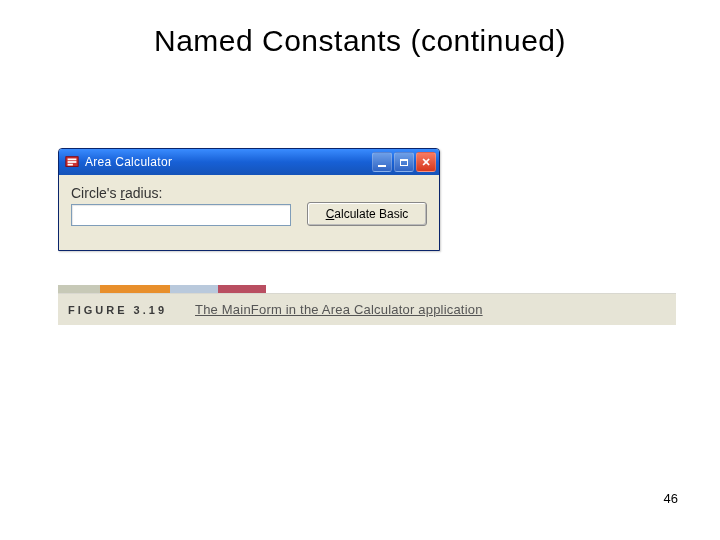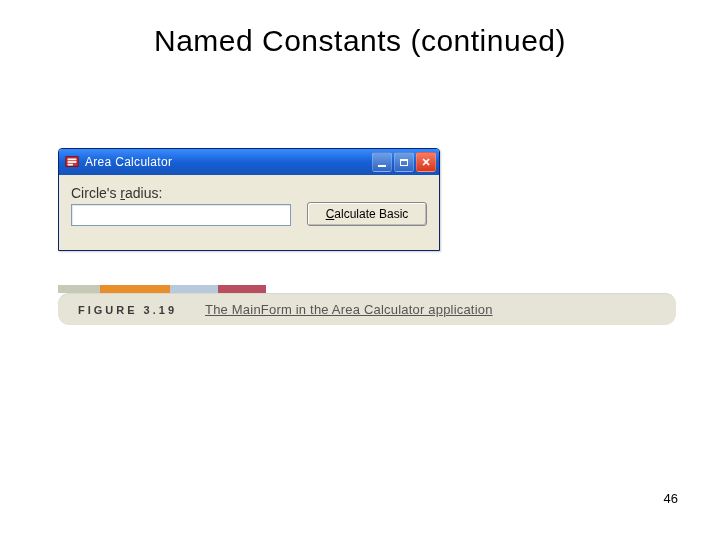--- a/index.html
+++ b/index.html
@@ -26,21 +26,21 @@
   .xp-input { width: 220px; height: 22px; background: #fff; border: 1px solid #7f9db9; padding: 2px 4px; font-size: 12px; box-shadow: inset 1px 1px 1px rgba(0,0,0,0.1); }
   .xp-readonly { width: 220px; height: 22px; background: #ece9d8; border: 2px inset #fff; padding: 2px 4px; font-size: 12px; box-shadow: inset 1px 1px 2px rgba(0,0,0,0.25); }
   .xp-button { width: 120px; height: 24px; background: #ece9d8; border: 1px solid #888; border-radius: 3px; font-size: 12px; display: flex; align-items: center; justify-content: center; cursor: default; box-shadow: inset 1px 1px 0 #fff, inset -1px -1px 0 #bbb; }
   .xp-button .accel { text-decoration: underline; }
   .color-stripes { display: flex; margin-top: 34px; }
   .stripe { height: 8px; }
   .s1 { width: 42px; background: #c7c9b7; }
   .s2 { width: 70px; background: #e88f2c; }
   .s3 { width: 48px; background: #b9c9dc; }
   .s4 { width: 48px; background: #b94e61; }
-  .caption-bar { background: #e6e4d6; border-top: 1px solid #d9d8d0; display: flex; align-items: center; height: 32px; padding-left: 20px; margin-top: 0px; border-radius: 11px; }
+  .caption-bar { background: #e6e4d6; border-top: 1px solid #d9d8d0; display: flex; align-items: center; height: 32px; padding-left: 10px; margin-top: 0px; }
   .fig-label { font-size: 11px; letter-spacing: 3px; color: #3b3b3b; font-weight: bold; margin-right: 28px; }
   .fig-text { font-size: 13px; color: #555; letter-spacing: 0.2px; text-decoration: underline; }
   .footer-left { position: absolute; bottom: 34px; left: 58px; font-size: 12px; color: #000; }
   .footer-right { position: absolute; bottom: 34px; right: 42px; font-size: 13px; color: #000; }
 </style>
 </head>
 <body>
 
 <div class="slide">
   <div class="title">Named Constants (continued)</div>

